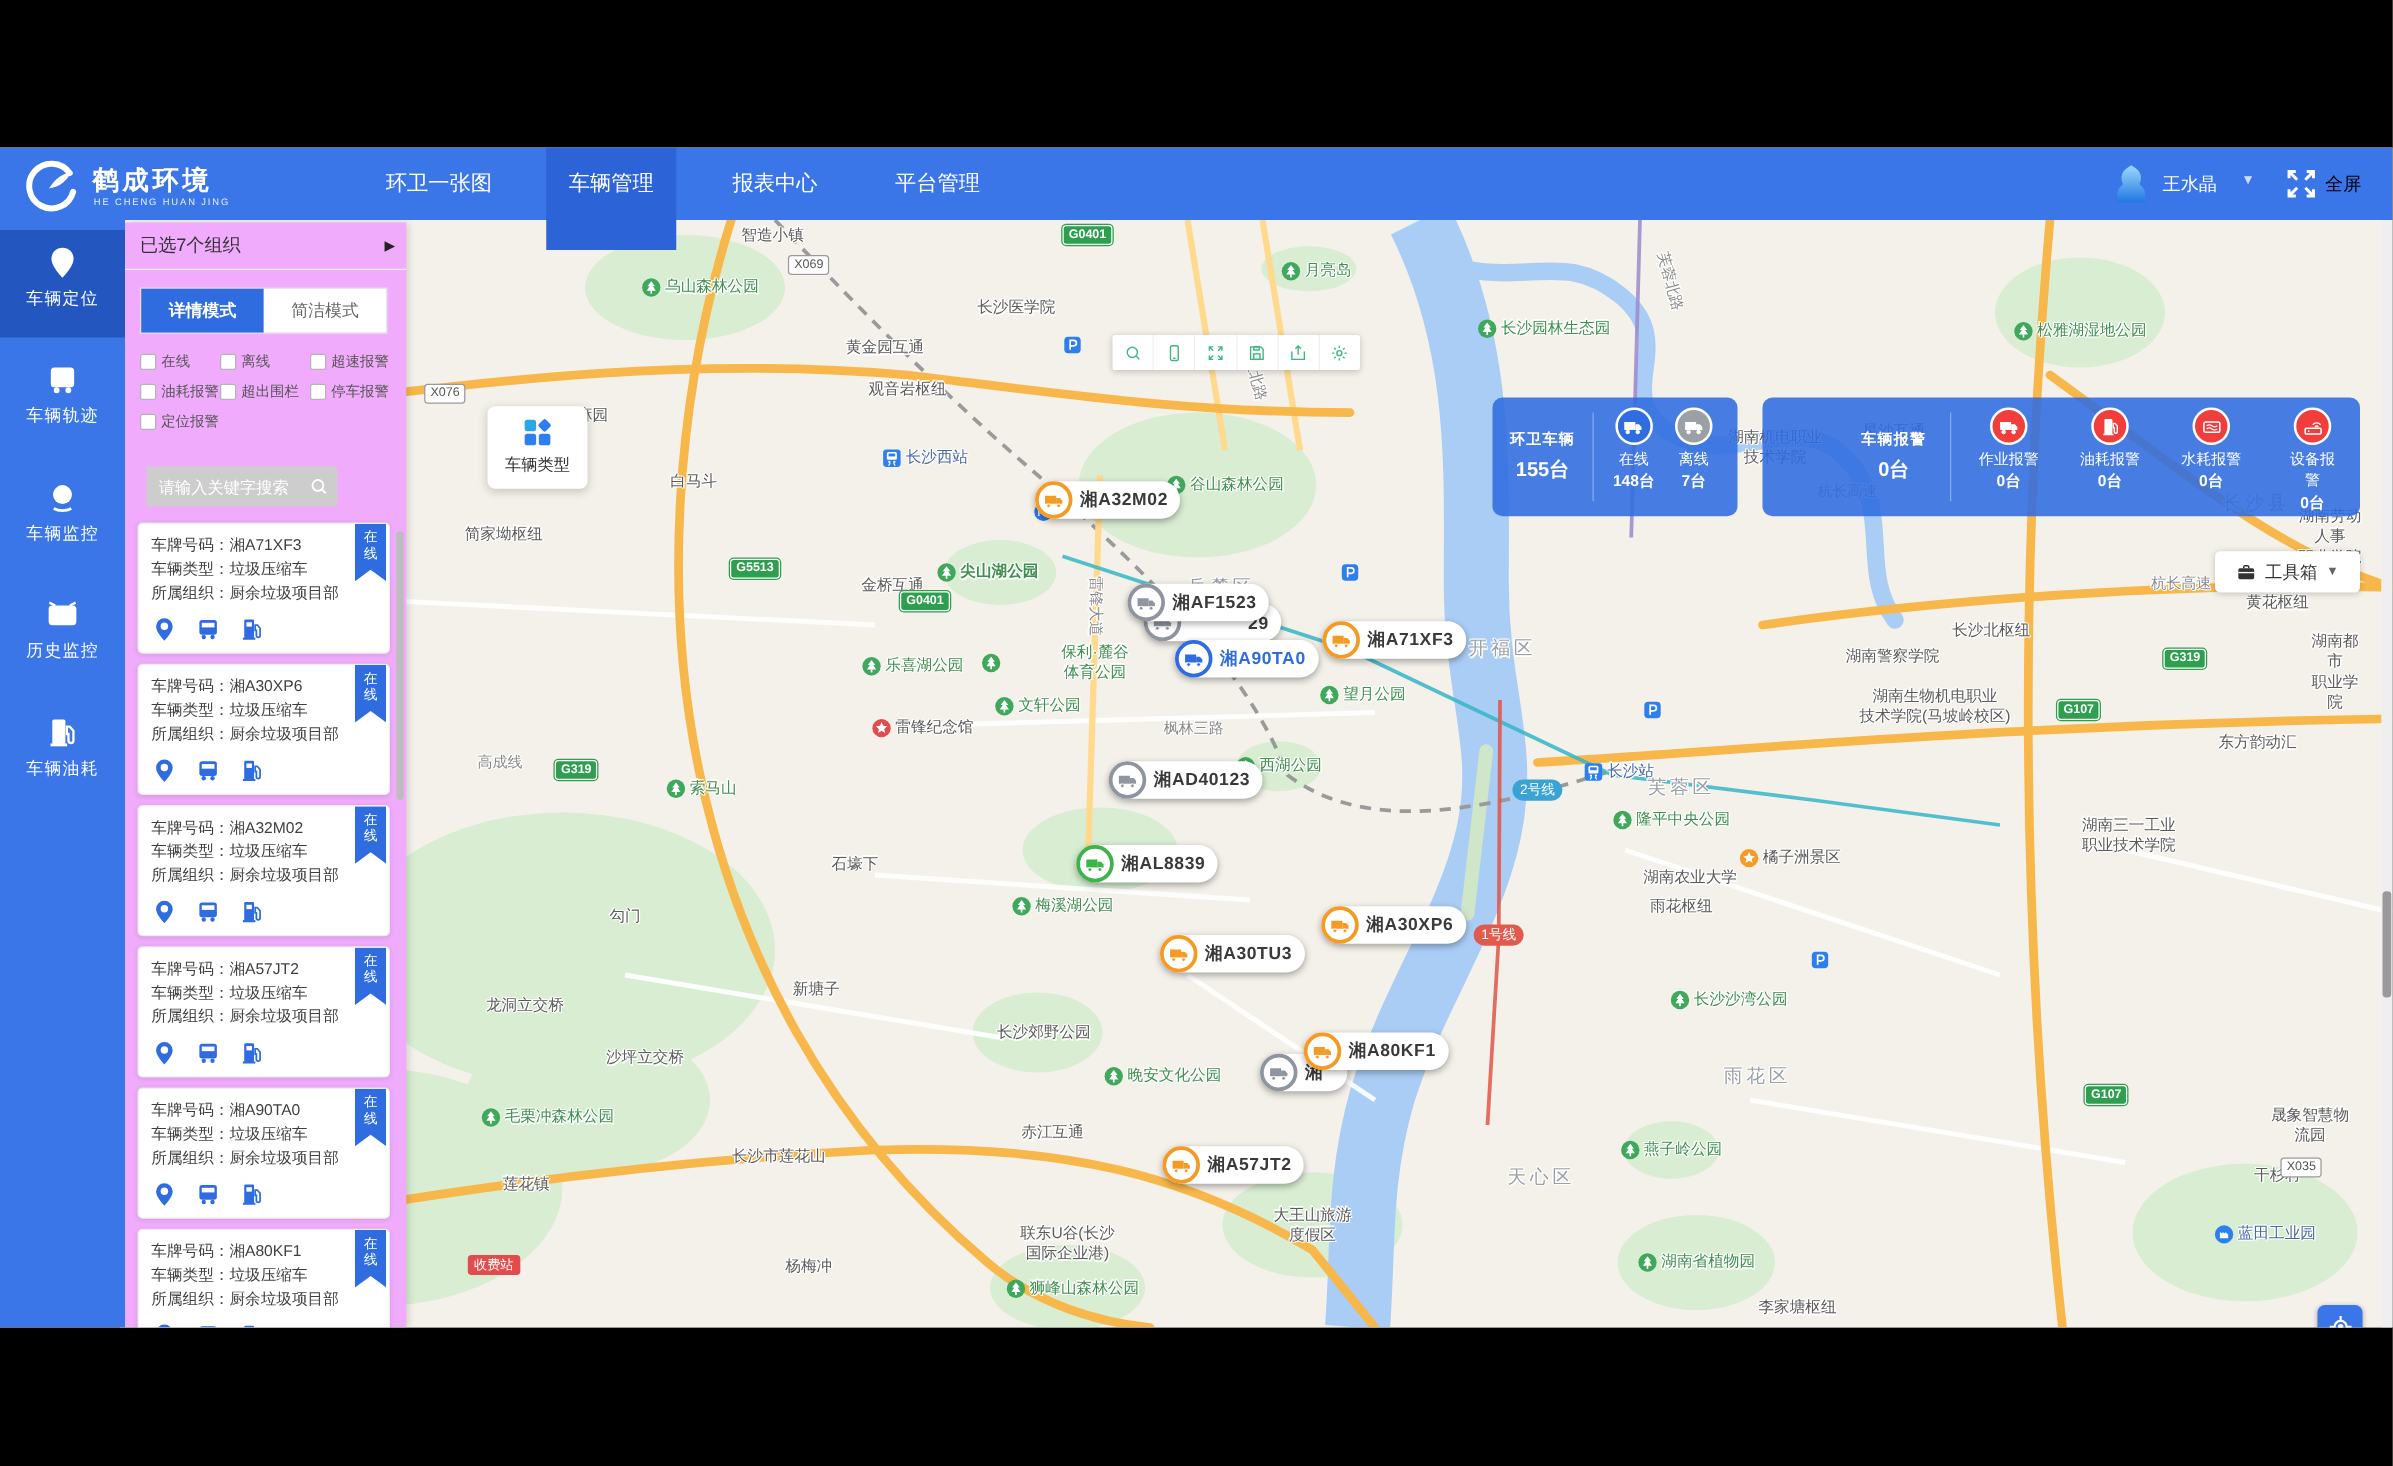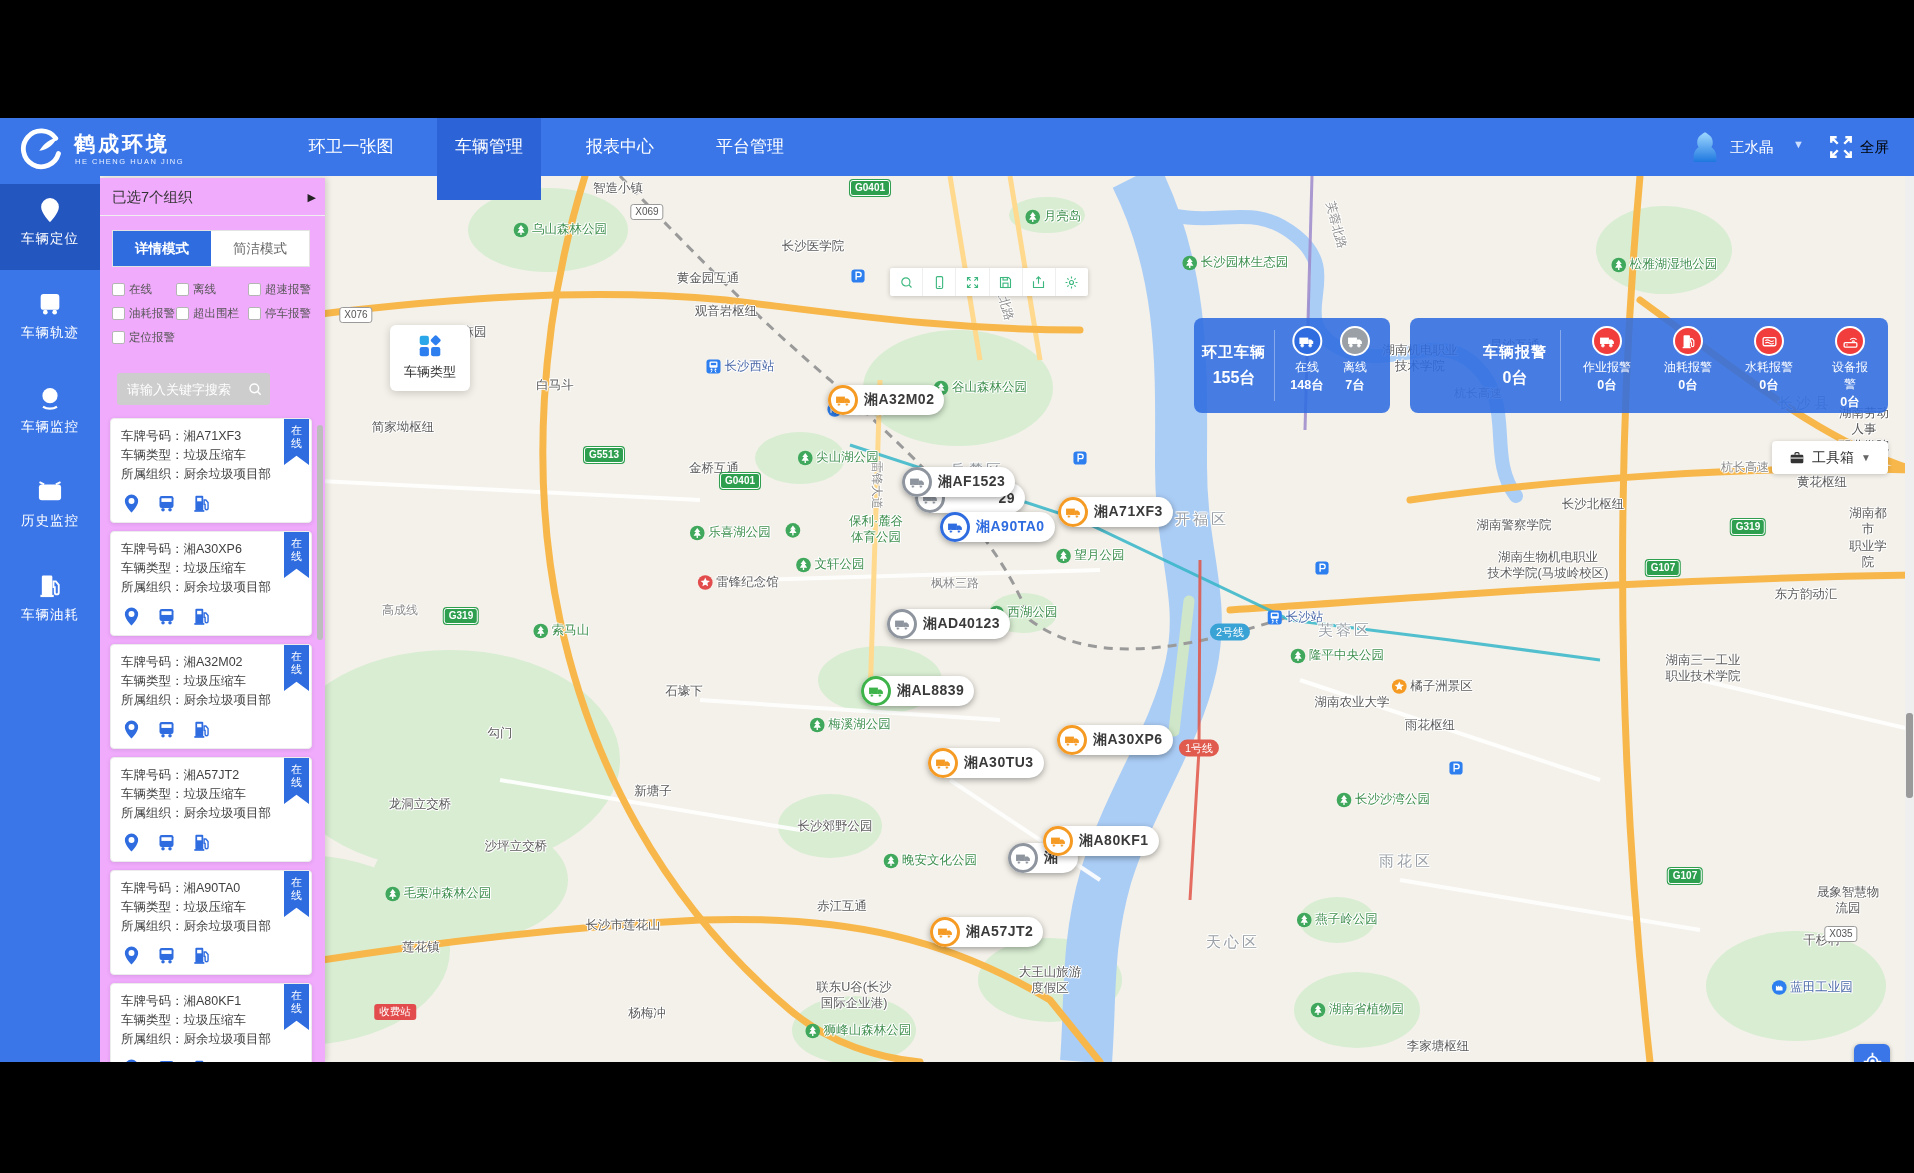--- a/index.html
+++ b/index.html
@@ -80,21 +80,21 @@
   #vtype-btn .vt-ic { width:26px; height:26px; margin:8px auto 4px; }
   #vtype-btn .vt-lb { font-size:13px; color:#333; }
   #map-toolbar { position:absolute; left:890px; top:150px; width:198px; height:28px; background:#fff; border-radius:2px; box-shadow:0 1px 5px rgba(0,0,0,.2); display:flex; z-index:55; }
   .tbi { flex:1; display:flex; align-items:center; justify-content:center; border-right:1px solid #efefef; color:#3cb87f; cursor:pointer; }
   .tbi:last-child { border-right:none; }
   .tbi svg { width:15px; height:15px; }
 
   .statbox { position:absolute; top:200px; height:95px; background:rgba(47,108,224,.88); border-radius:8px; color:#fff; z-index:35; }
   #statbox1 { left:1194px; width:196px; }
   #statbox2 { left:1410px; width:478px; }
-  .st-title { font-size:15px; font-weight:bold; letter-spacing:1px; }
+  .st-title { font-size:12px; font-weight:bold; letter-spacing:1px; }
   .st-count { font-size:16px; font-weight:bold; margin-top:6px; }
   .st-divider { position:absolute; top:12px; bottom:12px; width:1px; background:rgba(255,255,255,.35); }
   .st-col { position:absolute; top:8px; text-align:center; transform:translateX(-50%); }
   .st-circle { width:30px; height:30px; border-radius:50%; border:2px solid #fff; margin:0 auto; display:flex; align-items:center; justify-content:center; }
   .st-circle svg { width:17px; height:17px; color:#fff; }
   .st-lb { font-size:12px; margin-top:3px; }
   .st-ct { font-size:12.5px; font-weight:bold; margin-top:1px; }
 
   #toolbox-btn { position:absolute; left:1772px; top:323px; width:116px; height:33px; background:#fff; border-radius:4px; box-shadow:0 1px 5px rgba(0,0,0,.2); display:flex; align-items:center; justify-content:center; gap:7px; z-index:35; cursor:pointer; font-size:14px; color:#333; }
   #toolbox-btn svg { width:16px; height:16px; color:#333; }
@@ -235,21 +235,21 @@
               <circle cx="15" cy="16.5" r="1.4" fill="#fff"></circle>
               <path d="M8 21l2-3M16 21l-2-3" stroke="#fff" stroke-width="1.4"></path>
             </svg></span><span class="halo" style="white-space: pre-line;">长沙西站</span></div>
         <div class="map-label k-place halo" style="left: 459px; top: 209px;">白马斗</div>
         <div class="map-label k-place halo" style="left: 307px; top: 251px;">简家坳枢纽</div>
         <div class="map-label k-metro" style="left: 759px; top: 233px;"><span class="lic"><svg viewBox="0 0 24 24">
               <circle cx="12" cy="12" r="11" fill="#2d7ff0"></circle>
               <path d="M6.5 17V8l3 5 2.5-5 2.5 5 3-5v9" fill="none" stroke="#fff" stroke-width="1.8"></path>
             </svg></span><span class="halo" style="white-space: pre-line;">麓谷站</span></div>
         <div class="map-label k-place halo" style="left: 618px; top: 292px;">金桥互通</div>
-        <div class="map-label k-park" style="left: 742px; top: 282px;"><span class="lic"><svg viewBox="0 0 24 24">
+        <div class="map-label k-park" style="left: 694px; top: 282px; font-weight: bold;"><span class="lic"><svg viewBox="0 0 24 24">
               <circle cx="12" cy="12" r="11" fill="#3fa85c"></circle>
               <path d="M12 4.5l4.5 6h-2.6l3.6 5.5H6.5l3.6-5.5H7.5z" fill="#fff"></path>
               <rect x="11" y="15.5" width="2" height="4" fill="#fff"></rect>
             </svg></span><span class="halo" style="white-space: pre-line;">尖山湖公园</span></div>
         <div class="map-label k-shield_g" style="left: 508px; top: 279px;">G5513</div>
         <div class="map-label k-shield_g" style="left: 644px; top: 305px;">G0401</div>
         <div class="map-label k-park" style="left: 884px; top: 212px;"><span class="lic"><svg viewBox="0 0 24 24">
               <circle cx="12" cy="12" r="11" fill="#3fa85c"></circle>
               <path d="M12 4.5l4.5 6h-2.6l3.6 5.5H6.5l3.6-5.5H7.5z" fill="#fff"></path>
               <rect x="11" y="15.5" width="2" height="4" fill="#fff"></rect>
@@ -347,21 +347,21 @@
         <div class="map-label k-line2" style="left: 1134px; top: 456px;">2号线</div>
         <div class="map-label k-line1" style="left: 1103px; top: 572px;">1号线</div>
         <div class="map-label k-park" style="left: 1241px; top: 480px;"><span class="lic"><svg viewBox="0 0 24 24">
               <circle cx="12" cy="12" r="11" fill="#3fa85c"></circle>
               <path d="M12 4.5l4.5 6h-2.6l3.6 5.5H6.5l3.6-5.5H7.5z" fill="#fff"></path>
               <rect x="11" y="15.5" width="2" height="4" fill="#fff"></rect>
             </svg></span><span class="halo" style="white-space: pre-line;">隆平中央公园</span></div>
         <div class="map-label k-place halo" style="left: 1256px; top: 526px;">湖南农业大学</div>
         <div class="map-label k-place halo" style="left: 1607px; top: 492px;">湖南三一工业
 职业技术学院</div>
-        <div class="map-label k-place halo" style="left: 1334px; top: 549px;">雨花枢纽</div>
+        <div class="map-label k-place halo" style="left: 1249px; top: 549px;">雨花枢纽</div>
         <div class="map-label k-park" style="left: 1287px; top: 624px;"><span class="lic"><svg viewBox="0 0 24 24">
               <circle cx="12" cy="12" r="11" fill="#3fa85c"></circle>
               <path d="M12 4.5l4.5 6h-2.6l3.6 5.5H6.5l3.6-5.5H7.5z" fill="#fff"></path>
               <rect x="11" y="15.5" width="2" height="4" fill="#fff"></rect>
             </svg></span><span class="halo" style="white-space: pre-line;">长沙沙湾公园</span></div>
         <div class="map-label k-district halo" style="left: 1310px; top: 685px;">雨花区</div>
         <div class="map-label k-district halo" style="left: 1137px; top: 766px;">天心区</div>
         <div class="map-label k-park" style="left: 1241px; top: 744px;"><span class="lic"><svg viewBox="0 0 24 24">
               <circle cx="12" cy="12" r="11" fill="#3fa85c"></circle>
               <path d="M12 4.5l4.5 6h-2.6l3.6 5.5H6.5l3.6-5.5H7.5z" fill="#fff"></path>

